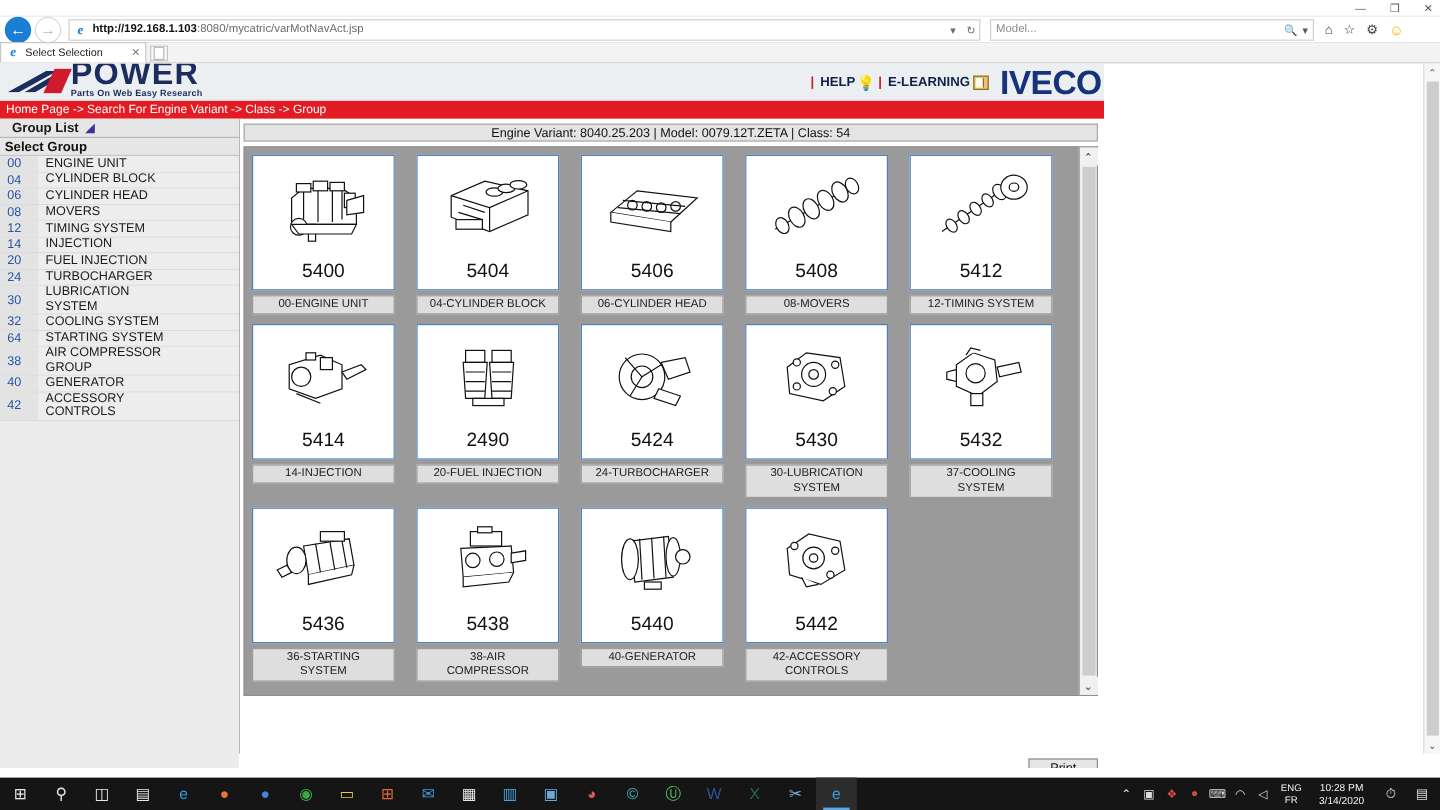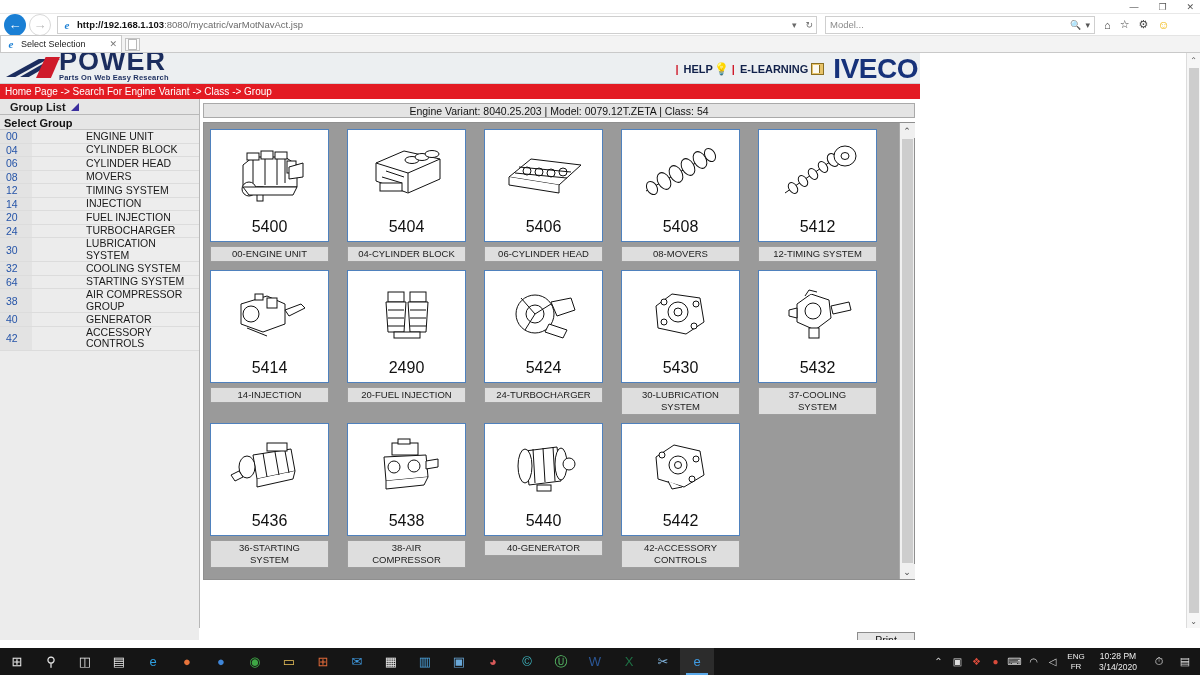--- a/index.html
+++ b/index.html
@@ -181,21 +181,21 @@
     border-bottom: 1px solid #dcdcdc; background: #ececec;
   }
   .gnum {
     width: 32px; flex: 0 0 32px; background: #e3e3e3;
     color: #2554a8; font-size: 10.5px; padding-left: 6px;
     display: flex; align-items: center;
   }
   .gname {
     flex: 1; background: #ededed; color: #1a1a1a; font-size: 10.5px;
     padding-left: 6px; display: flex; align-items: center;
-    line-height: 11.5px; white-space: pre-line; margin-left: 48px;
+    line-height: 11.5px; white-space: pre-line;
   }
   .sidebar-fill { background: #ececec; height: 100%; }
 
   
   .main { flex: 1; background: #ffffff; padding: 4px 5px 0 3px; }
   .variant-bar {
     height: 15px; background: #e4e4e4; border: 1px solid #a9a9a9;
     display: flex; align-items: center; justify-content: center;
     font-size: 10.5px; color: #111;
   }

